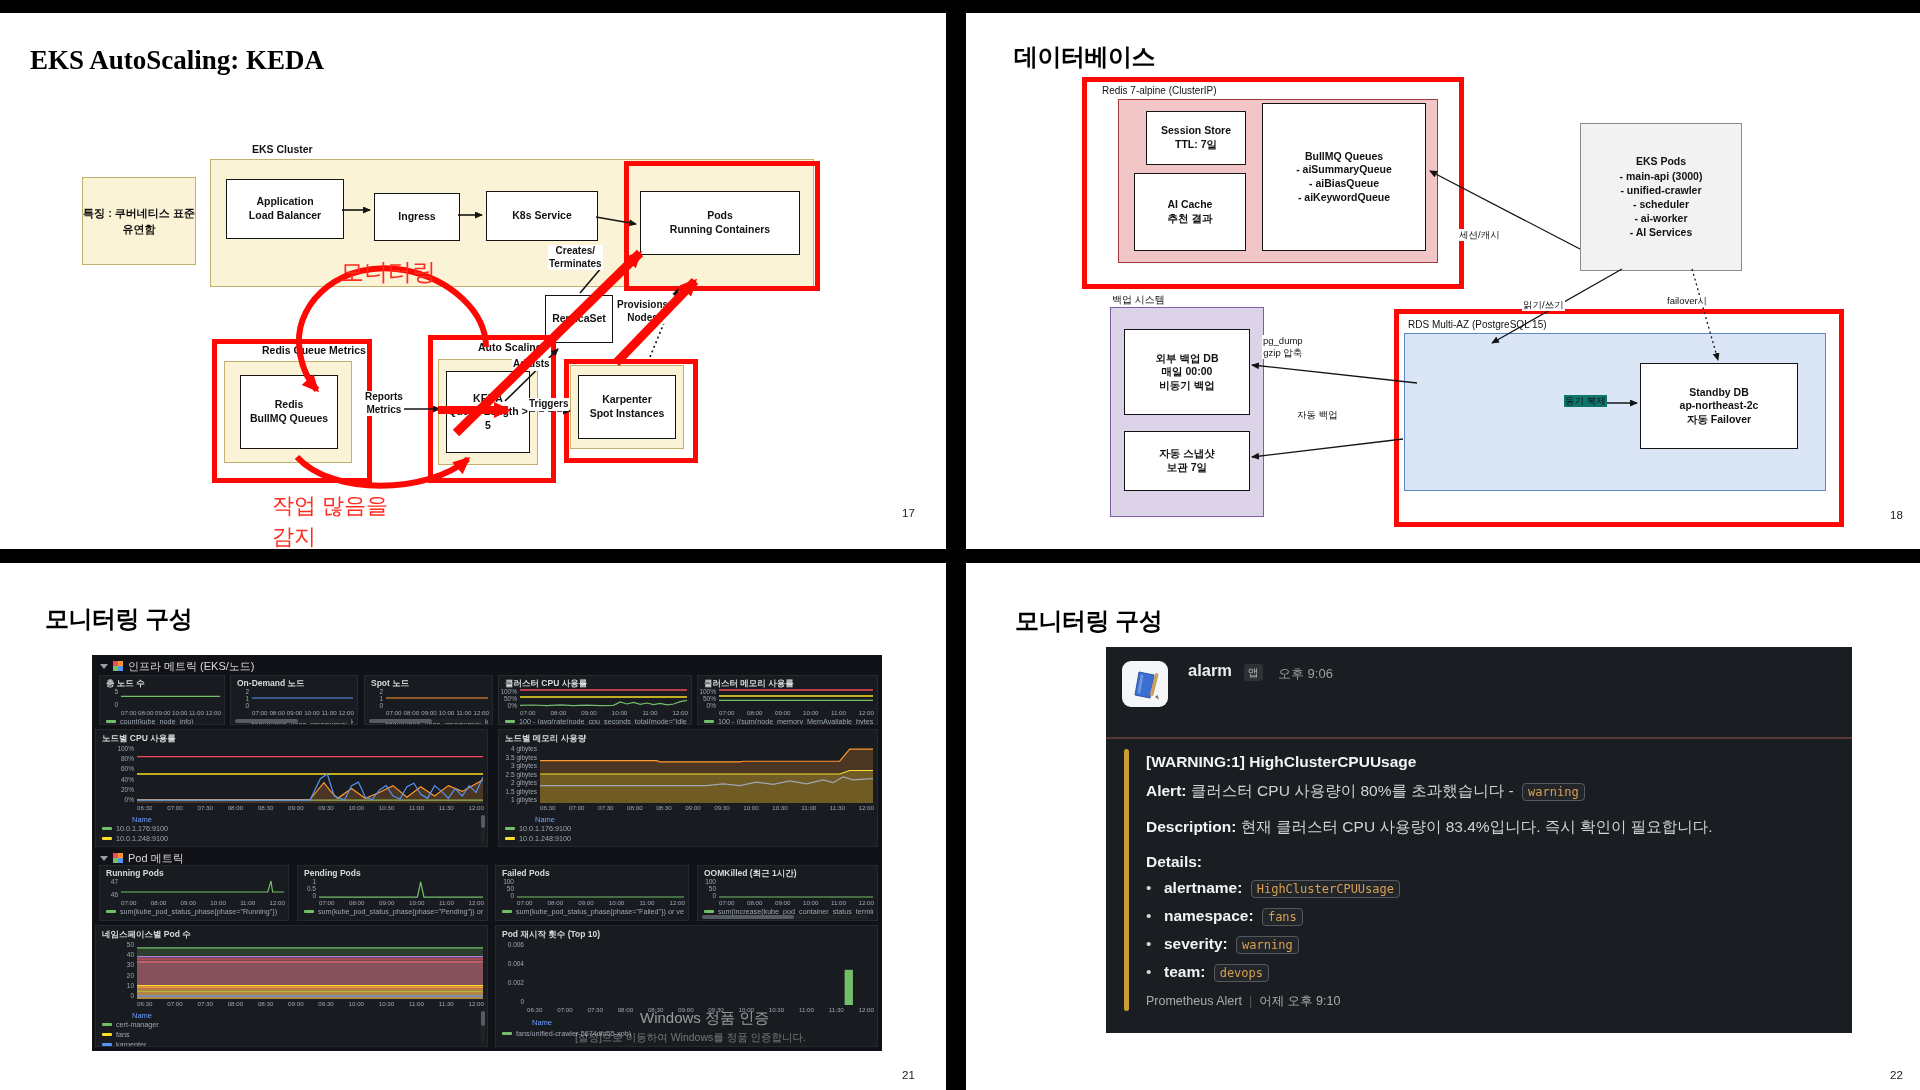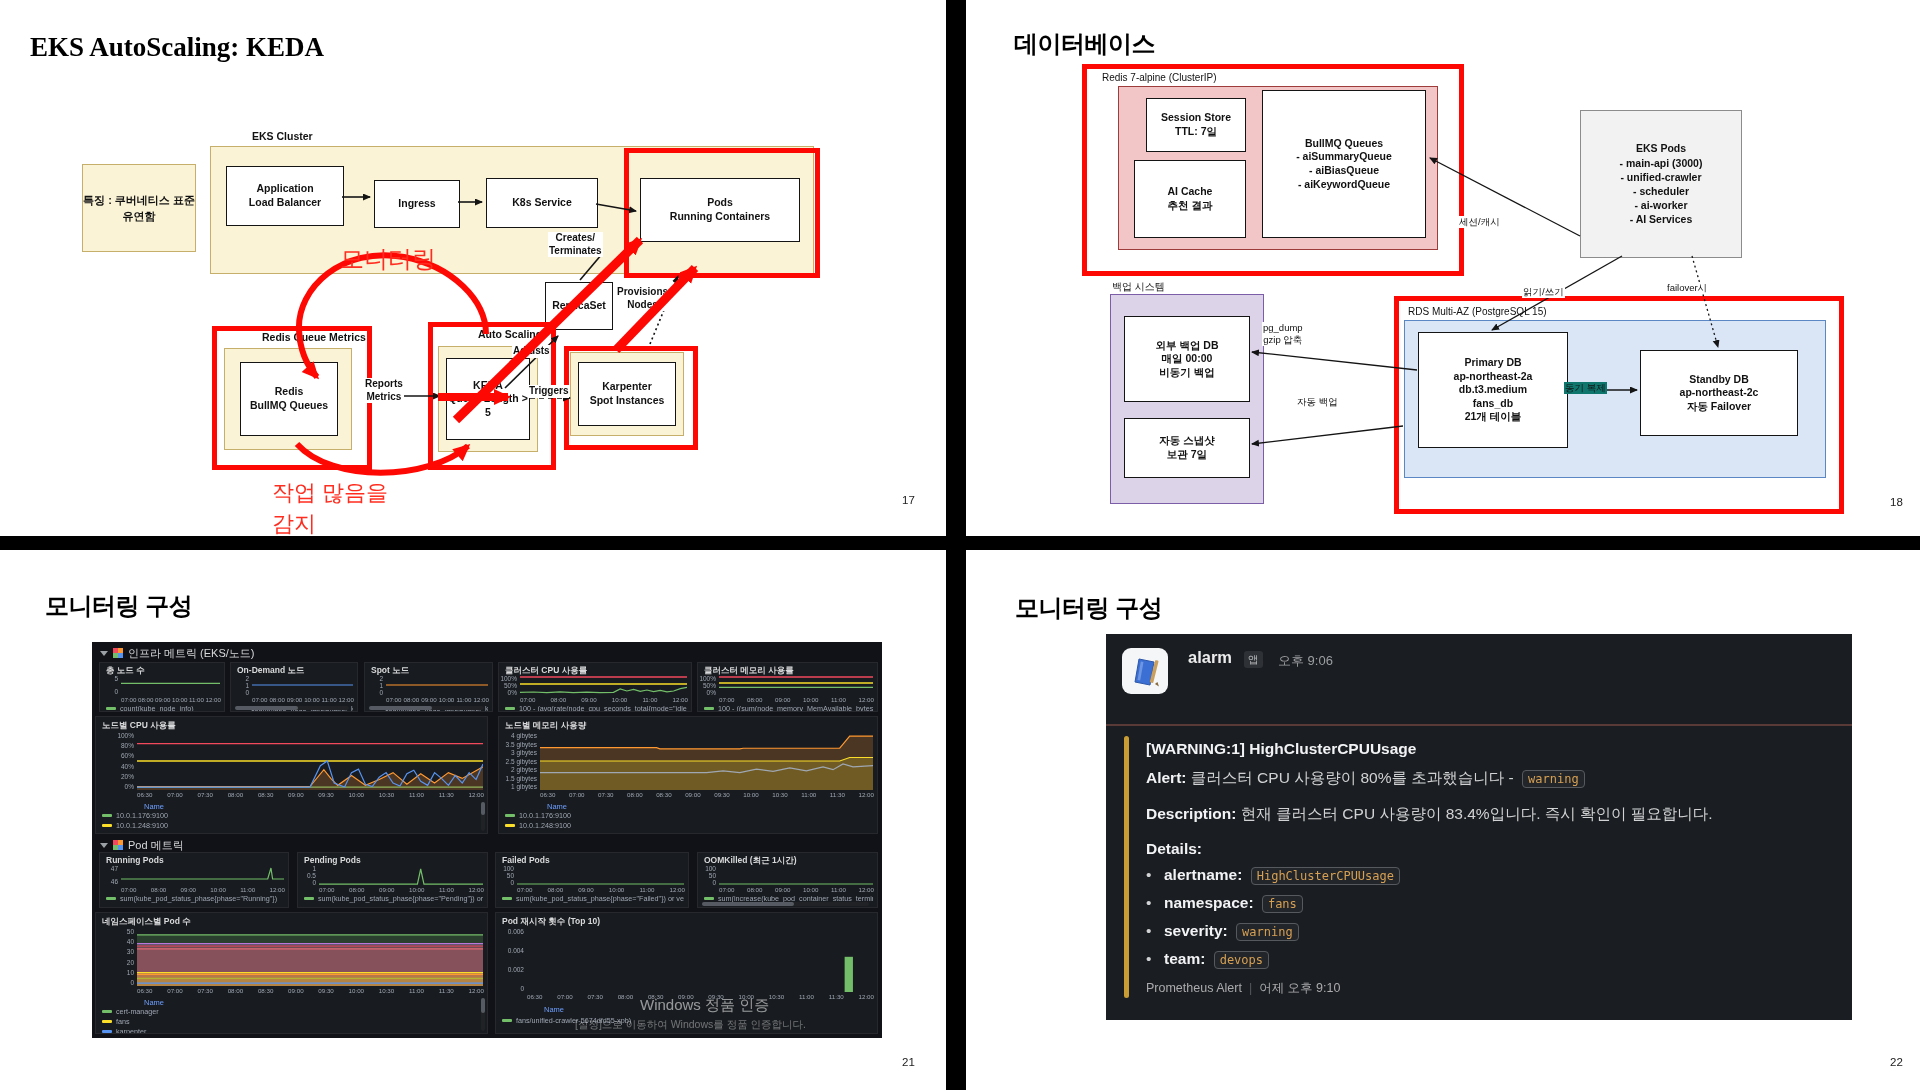--- a/index.html
+++ b/index.html
@@ -1,17 +1,17 @@
 <!DOCTYPE html>
 <html><head>
 <meta charset="utf-8">
 <style>
   html,body{margin:0;padding:0;}
   body{width:1920px;height:1090px;position:relative;background:#000;font-family:"Liberation Sans",sans-serif;}
-  .slide{position:absolute;background:#fff;overflow:hidden;}
+  .slide{position:absolute;background:#fff;overflow:hidden;margin-top:13px;}
   #slide-keda{left:0;top:0;width:946px;height:536px;}
   #slide-db{left:966px;top:0;width:954px;height:536px;}
   #slide-grafana{left:0;top:550px;width:946px;height:540px;}
   #slide-slack{left:966px;top:550px;width:954px;height:540px;}
   .title-serif{position:absolute;font:bold 27px "Liberation Serif",serif;color:#000;}
   .title-sans{position:absolute;font:bold 24px "Liberation Sans",sans-serif;color:#000;letter-spacing:-0.5px;}
   .pagenum{position:absolute;font:11.5px "Liberation Sans",sans-serif;color:#222;}
   
   .node{position:absolute;display:flex;align-items:center;justify-content:center;text-align:center;
         background:#fff;border:1.6px solid #141414;font:bold 10.5px/1.3 "Liberation Sans",sans-serif;
@@ -41,21 +41,21 @@
   .gicon i{display:block;}
   .gpanel{position:absolute;background:#181B1F;border:1px solid #26282E;box-sizing:border-box;overflow:hidden;}
   .gp-title{position:absolute;left:6px;color:#D8D9DA;font:bold 8.5px "Liberation Sans",sans-serif;white-space:nowrap;}
   .gp-yticks{position:absolute;display:flex;flex-direction:column;justify-content:space-between;align-items:flex-end;
              color:#9FA7B3;font:6.5px "Liberation Sans",sans-serif;}
   .gp-chart{position:absolute;}
   .gp-xticks{position:absolute;display:flex;justify-content:space-between;color:#9FA7B3;font:6.2px "Liberation Sans",sans-serif;}
   .gp-legend{position:absolute;left:6px;right:4px;display:flex;align-items:center;gap:4px;color:#9FA7B3;
              font:7.2px "Liberation Sans",sans-serif;white-space:nowrap;overflow:hidden;}
   .gp-legend i{flex:0 0 10px;height:2.5px;border-radius:1px;}
-  .gp-name{position:absolute;left:12px;color:#6E9FFF;font:7.5px "Liberation Sans",sans-serif;padding-left:36px;}
+  .gp-name{position:absolute;left:0;color:#6E9FFF;font:7.5px "Liberation Sans",sans-serif;padding-left:36px;}
   .gp-hscroll{position:absolute;height:4px;background:#202226;border-radius:2px;}
   .gp-hscroll i{display:block;width:55%;height:100%;background:#565B63;border-radius:2px;}
   .gp-vscroll{position:absolute;width:4px;background:#202226;border-radius:2px;right:2px;}
   .gp-vscroll i{display:block;height:45%;width:100%;background:#565B63;border-radius:2px;}
   .gwatermark1{position:absolute;color:rgba(255,255,255,0.55);font:15px "Liberation Sans",sans-serif;z-index:10;}
   .gwatermark2{position:absolute;color:rgba(255,255,255,0.38);font:10.5px "Liberation Sans",sans-serif;z-index:10;}
   
   #slackpanel{position:absolute;left:140px;top:84px;width:746px;height:386px;background:#1A1D21;z-index:1;}
   .sk-icon{position:absolute;left:16px;top:14px;width:46px;height:46px;background:#F4F6F8;border-radius:9px;
            display:flex;align-items:center;justify-content:center;}
@@ -192,25 +192,20 @@
   <div class="purplepanel" style="left:144px;top:294px;width:152px;height:208px;"></div>
   <div class="node" style="left:158px;top:316px;width:124px;height:84px;z-index:2;">외부 백업 DB
 매일 00:00
 비동기 백업</div>
   <div class="node" style="left:158px;top:418px;width:124px;height:58px;z-index:2;">자동 스냅샷
 보관 7일</div>
 
   <div class="redframe" style="left:428px;top:296px;width:440px;height:208px;"></div>
   <div class="glabel2" style="left:442px;top:306px;">RDS Multi-AZ (PostgreSQL 15)</div>
   <div class="bluepanel" style="left:438px;top:320px;width:420px;height:156px;z-index:1;"></div>
-  <div class="node" style="left:452px;top:332px;width:148px;height:114px;z-index:2;">Primary DB
-ap-northeast-2a
-db.t3.medium
-fans_db
-21개 테이블</div>
   <div class="node" style="left:674px;top:350px;width:156px;height:84px;z-index:2;">Standby DB
 ap-northeast-2c
 자동 Failover</div>
 
   <div class="elabel2" style="left:492px;top:216px;">세션/캐시</div>
   <div class="elabel2" style="left:556px;top:286px;">읽기/쓰기</div>
   <div class="elabel2" style="left:700px;top:282px;">failover시</div>
   <div class="elabel2" style="left:598px;top:382px;background:#0f766e;z-index:3;">동기 복제</div>
   <div class="elabel2" style="left:296px;top:322px;">pg_dump
 gzip 압축</div>

